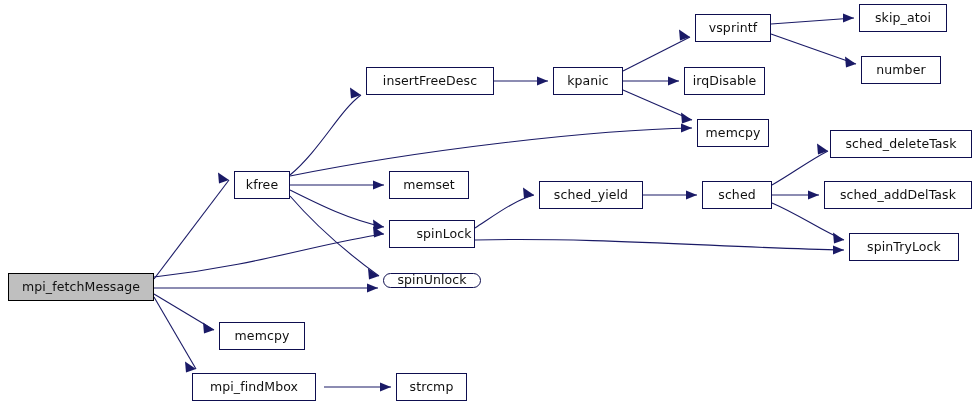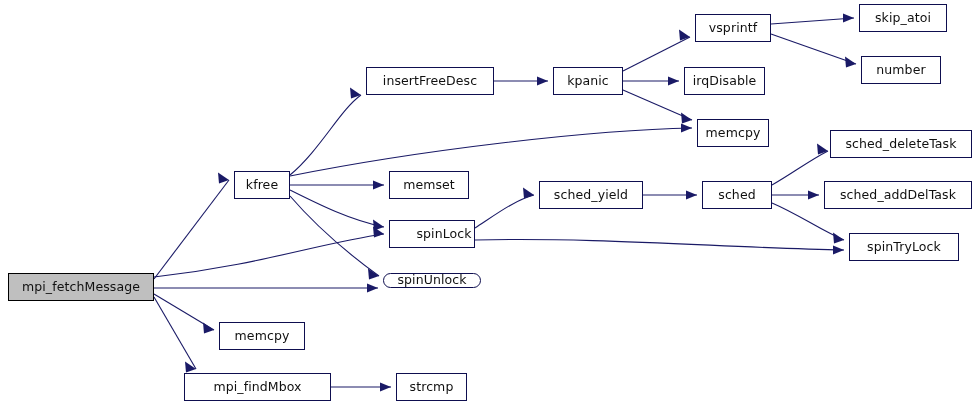--- a/index.html
+++ b/index.html
@@ -104,21 +104,21 @@
   <div id="node-layer">
       <div class="node root" style="left: 8px; top: 273px; width: 146px; height: 28px;">
         <span class="node-label">mpi_fetchMessage</span>
       </div>
       <div class="node" style="left: 234px; top: 171px; width: 56px; height: 28px;">
         <span class="node-label">kfree</span>
       </div>
       <div class="node" style="left: 219px; top: 322px; width: 86px; height: 28px;">
         <span class="node-label">memcpy</span>
       </div>
-      <div class="node" style="left: 184px; top: 373px; width: 147px; height: 28px;">
+      <div class="node" style="left: 192px; top: 373px; width: 124px; height: 28px;">
         <span class="node-label">mpi_findMbox</span>
       </div>
       <div class="node" style="left: 366px; top: 67px; width: 128px; height: 28px;">
         <span class="node-label">insertFreeDesc</span>
       </div>
       <div class="node" style="left: 389px; top: 171px; width: 80px; height: 28px;">
         <span class="node-label">memset</span>
       </div>
       <div class="node" style="left: 389px; top: 220px; width: 86px; height: 28px; padding-left: 24px;">
         <span class="node-label">spinLock</span>

